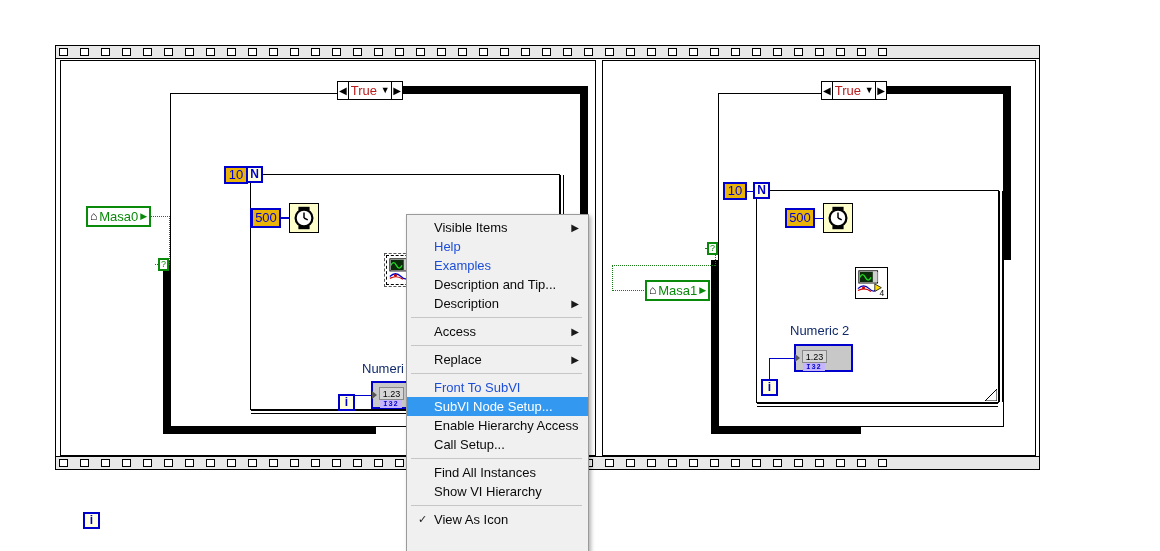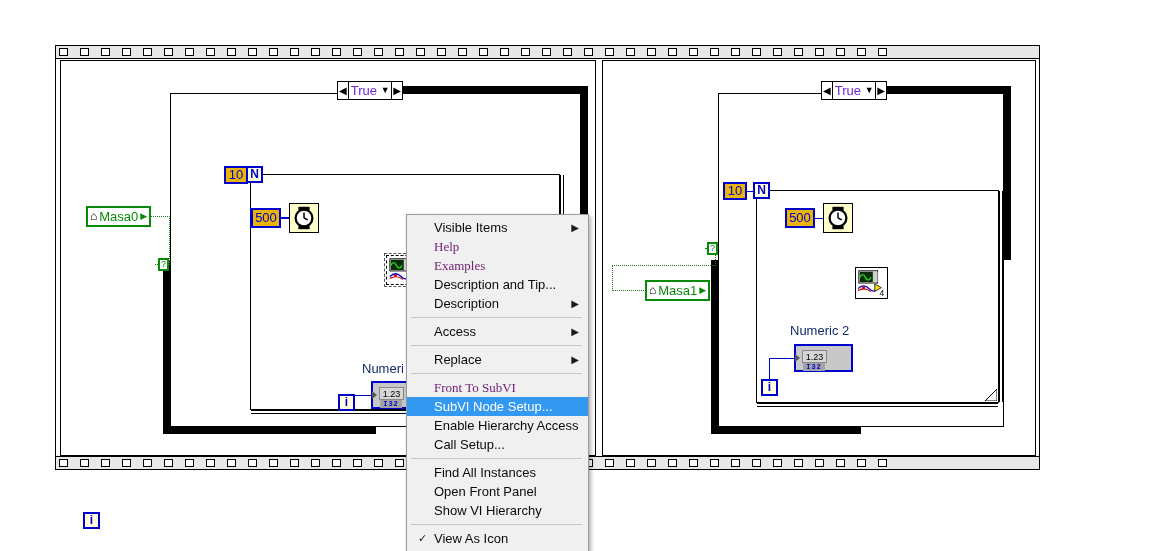--- a/index.html
+++ b/index.html
@@ -106,21 +106,21 @@
     line-height: 17px;
     color: #000;
     border-right: 1px solid #000;
     box-sizing: border-box;
   }
   .case-sel .arrow.r { border-right: none; border-left: 1px solid #000; }
   .case-sel .lbl {
     flex: 1;
     text-align: right;
     font-size: 13px;
-    color: #6d28d9;
+    color: #b91c1c;
     font-family: "Liberation Sans", sans-serif;
     padding: 0 2px;
     line-height: 17px;
   }
   .case-sel .caret {
     width: 14px;
     font-size: 9px;
     text-align: center;
     color: #000;
     line-height: 17px;
@@ -294,21 +294,21 @@
   }
   .ind-num .typ {
     position: absolute;
     left: 7px; bottom: -1px;
     width: 22px;
     text-align: center;
     font-family: "Liberation Mono", monospace;
     font-size: 7px;
     font-weight: bold;
     color: #0000cc;
-    background: #a3a3a3;
+    background: #c4b5fd;
     letter-spacing: 1px;
   }
   .ind-num .in-arrow {
     position: absolute;
     left: -1px; top: 8px;
     width: 0; height: 0;
     border-top: 4px solid transparent;
     border-bottom: 4px solid transparent;
     border-left: 5px solid #555;
   }
@@ -339,21 +339,21 @@
   .ctx-item {
     position: relative;
     height: 19px;
     line-height: 19px;
     padding: 0 8px 0 27px;
     font-size: 13px;
     color: #0a0a0a;
     white-space: nowrap;
     box-sizing: border-box;
   }
-  .ctx-item.disabled { color: #701a75; font-family: Liberation Serif, serif; }
+  .ctx-item.disabled { color: #1d4ed8; }
   .ctx-item.highlight { background: #3399f0; color: #ffffff; }
   .ctx-item .sub {
     position: absolute;
     right: 9px; top: 0;
     font-size: 10px;
     line-height: 19px;
     color: #1a1a1a;
   }
   .ctx-item .chk {
     position: absolute;
@@ -615,19 +615,18 @@
       <div class="ctx-item"><span>Access</span><span class="sub">▶</span></div>
       <div class="ctx-sep"></div>
       <div class="ctx-item"><span>Replace</span><span class="sub">▶</span></div>
       <div class="ctx-sep"></div>
       <div class="ctx-item disabled"><span>Front To SubVI</span></div>
       <div class="ctx-item highlight"><span>SubVI Node Setup...</span></div>
       <div class="ctx-item"><span>Enable Hierarchy Access</span></div>
       <div class="ctx-item"><span>Call Setup...</span></div>
       <div class="ctx-sep"></div>
       <div class="ctx-item"><span>Find All Instances</span></div>
-      <div class="ctx-item"><span>Open Front Panel</span></div>
       <div class="ctx-item"><span>Show VI Hierarchy</span></div>
       <div class="ctx-sep"></div>
       <div class="ctx-item"><span class="chk">✓</span><span>View As Icon</span></div>
     </div>
 
 </div>
 
 </body></html>

